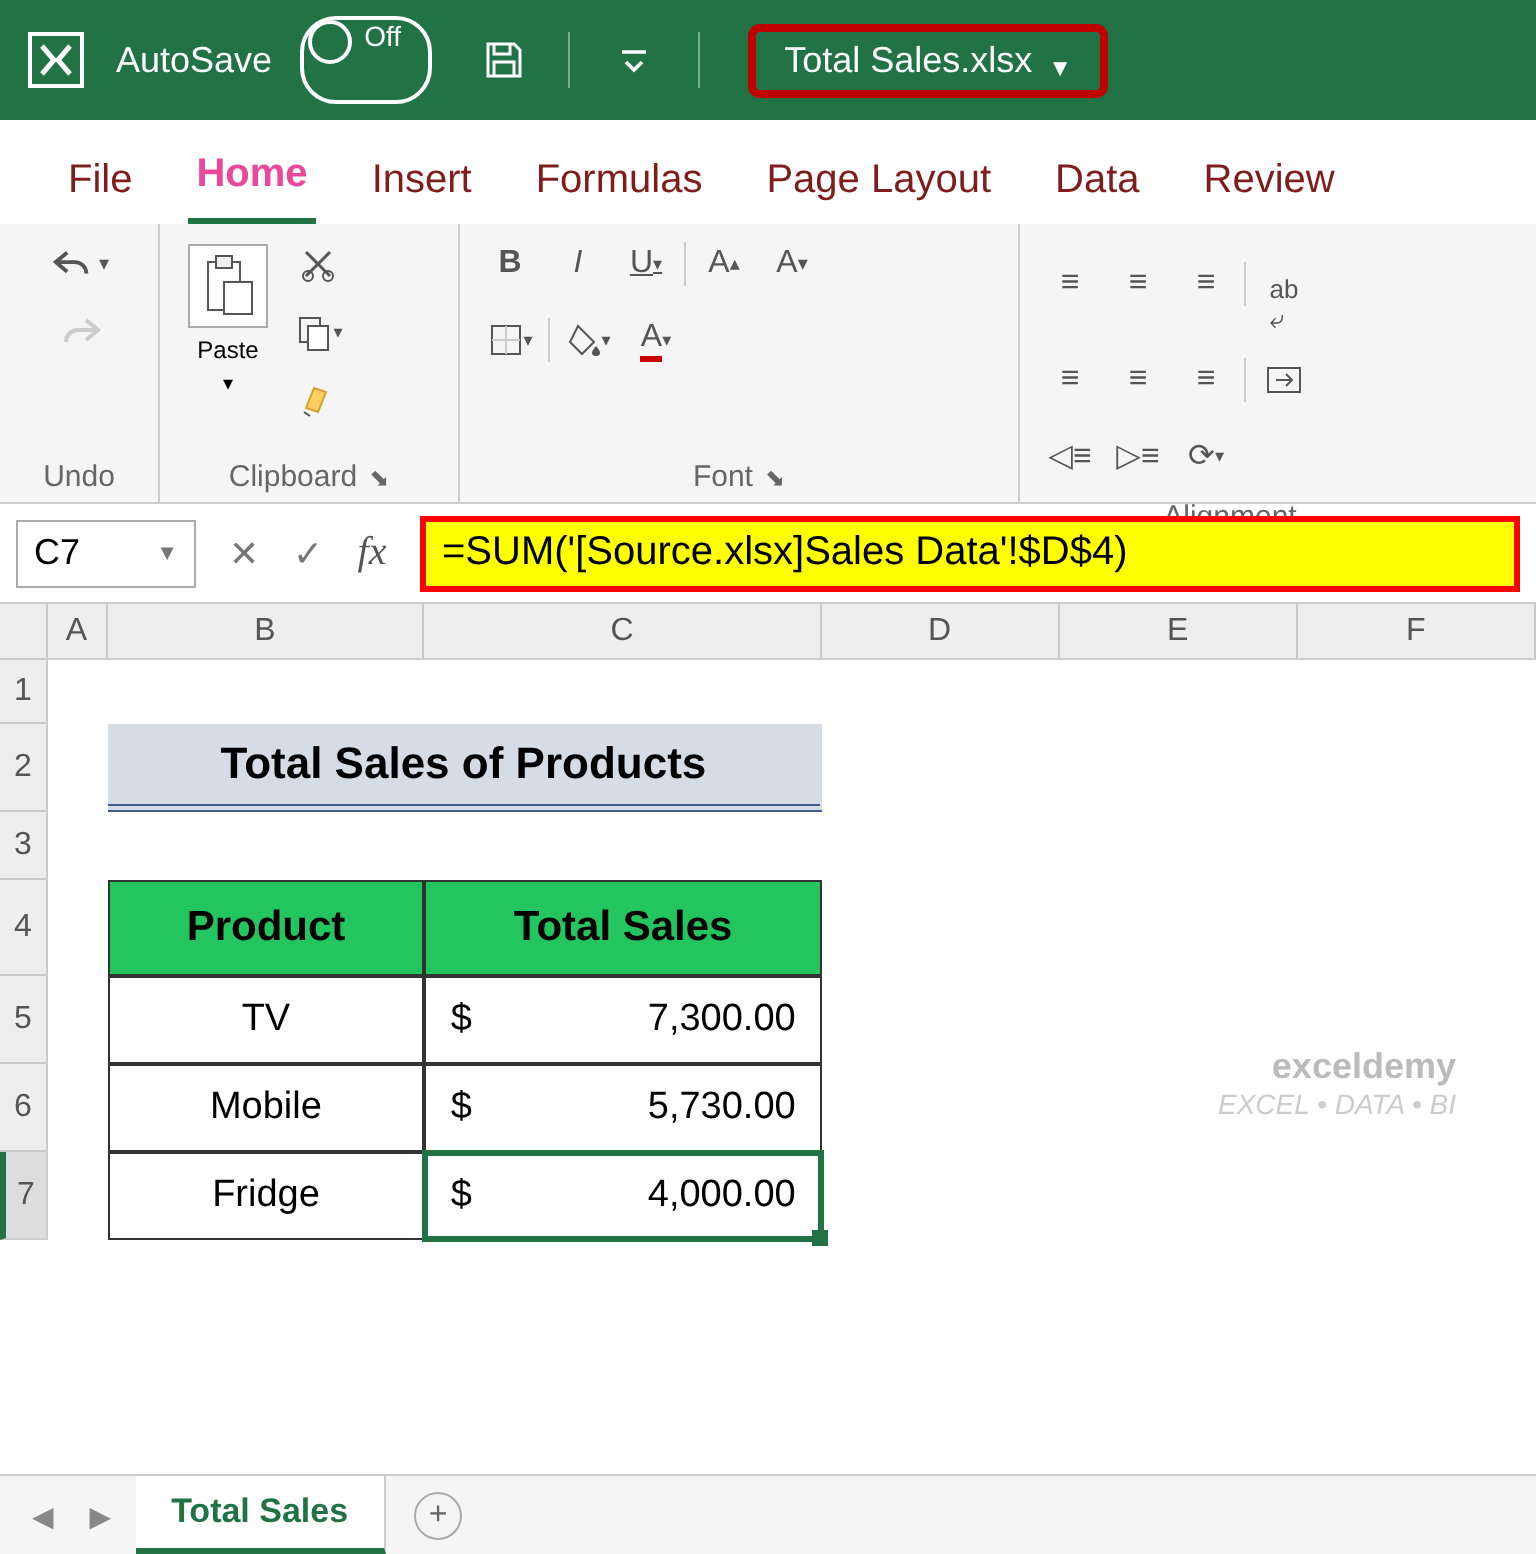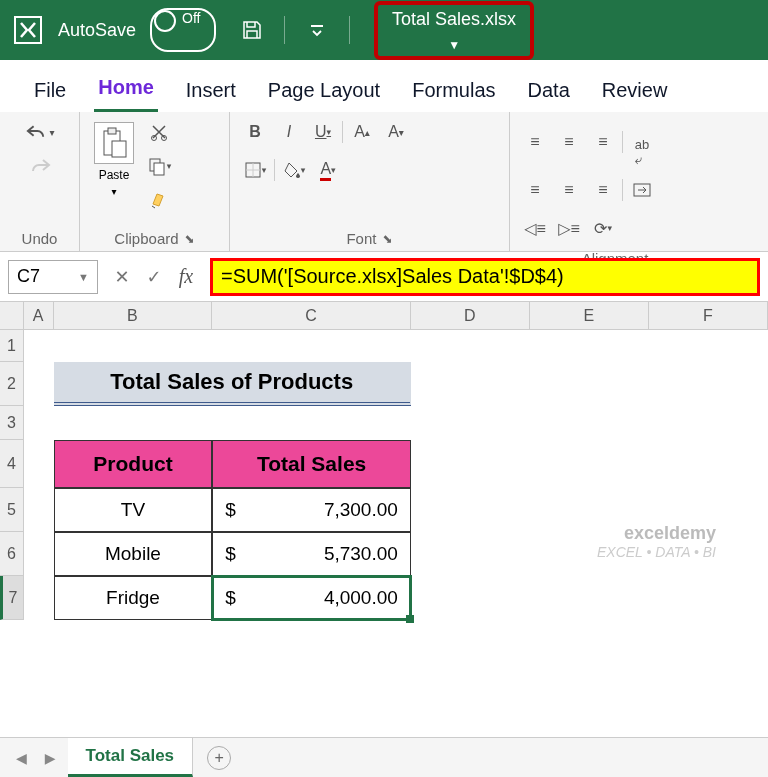--- a/index.html
+++ b/index.html
@@ -7,27 +7,27 @@
 
 
 .titlebar { background: #217346; height: 60px; display: flex; align-items: center; padding: 0 14px; color: #fff; gap: 6px; }
 .xl-logo { width: 28px; height: 28px; border: 2px solid #fff; display: flex; align-items: center; justify-content: center; font-size: 14px; font-weight: bold; margin-right: 10px; }
 .autosave { font-size: 18px; margin-right: 8px; }
 .toggle { width: 66px; height: 44px; border: 2px solid #fff; border-radius: 18px; display:flex; align-items:flex-start; margin-right: 12px; position:relative;}
 .toggle-knob { width: 22px; height: 22px; border-radius: 50%; background: #217346; border: 2px solid #fff; position:absolute; left: 2px; }
 .toggle-label { font-size: 14px; margin-left: 30px; color:#fff;}
 .tb-icon { width: 28px; height: 28px; display:flex; align-items:center; justify-content:center; margin: 0 4px; cursor:pointer; }
 .tb-sep { width: 1px; height: 28px; background: rgba(255,255,255,0.4); margin: 0 8px; }
-.filename-box { border: 4px solid #c00000; border-radius: 6px; padding: 4px 14px; display:flex; align-items:center; gap:8px; margin-left: 10px; flex-direction: column;}
+.filename-box { border: 4px solid #c00000; border-radius: 6px; padding: 4px 14px; display:flex; align-items:flex-end; gap:8px; margin-left: 10px;}
 .filename-box span { font-size: 18px; }
 
 
 .tabs { display:flex; align-items:flex-end; padding: 10px 20px 0 30px; gap: 24px; }
-.tab { font-size: 20px; padding: 6px 4px 10px; cursor:pointer; color:#0f172a; }
-.tab.active { border-bottom: 3px solid #217346; font-weight: 600; color:#6d28d9; }
+.tab { font-size: 20px; padding: 6px 4px 10px; cursor:pointer; color:#7f1d1d; }
+.tab.active { border-bottom: 3px solid #217346; font-weight: 600; color:#ec4899; }
 
 
 .ribbon { display:flex; border-bottom: 1px solid #ccc; background:#f5f5f5; height: 140px; }
 .rgroup { border-right: 1px solid #ccc; padding: 6px 10px 4px; display:flex; flex-direction:column; justify-content:space-between; }
 .rgroup-body { flex:1; display:flex; align-items:flex-start; gap:6px; }
 .rgroup-label { font-size: 15px; color:#666; padding-top: 4px; display:flex; justify-content:center; align-items:center; gap:6px;}
 .big-btn { display:flex; flex-direction:column; align-items:center; gap:4px; padding:4px; cursor:pointer; }
 .big-btn .ic { width: 40px; height: 42px; border:1px solid #aaa; display:flex; align-items:center; justify-content:center; font-size:20px; background:#fff;}
 .btncol { display:flex; flex-direction:column; gap:6px; }
 .smbtn { width: 30px; height: 28px; display:flex; align-items:center; justify-content:center; cursor:pointer; color:#555; font-size:16px;}
@@ -57,27 +57,27 @@
 .ch.F { width:120px; }
 .rows { }
 .row { display:flex; }
 .rh { width:24px; background:#eee; border-right:1px solid #ccc; border-bottom:1px solid #ccc; text-align:center; font-size:16px; color:#555; display:flex; align-items:center; justify-content:center;}
 .row.sel .rh { background:#ddd; border-left:3px solid #217346;}
 .cell { border-right:1px solid transparent; border-bottom:1px solid transparent; display:flex; align-items:center; padding:0 4px; font-size:19px; }
 .cA{width:30px;} .cB{width:160px;} .cC{width:200px;} .cD{width:120px;} .cE{width:120px;} .cF{width:120px;}
 .h1 { height:32px;} .h2{height:44px;} .h3{height:34px;} .h4{height:48px;} .h5{height:44px;} .h6{height:44px;} .h7{height:44px;}
 
 .title-cell { background:#d6dce4; font-weight:bold; font-size:22px; border-bottom:4px double #3f5a8c; justify-content:center;}
-.hdr { background:#ec4899; font-weight:bold; font-size:21px; justify-content:center; border:1px solid #333;text-align:center;}
+.hdr { background:#22c55e; font-weight:bold; font-size:21px; justify-content:center; border:1px solid #333;text-align:center;}
 .dcell { border:1px solid #333; justify-content:center;}
 .money { justify-content:space-between; padding:0 12px;}
 .active-cell { outline:3px solid #217346; outline-offset:-2px; position:relative;}
 .active-cell::after { content:""; position:absolute; right:-4px; bottom:-4px; width:8px; height:8px; background:#217346;}
 
-.watermark { position:absolute; right:52px; bottom:60px; color:#ccc; font-size:14px; text-align:right; font-style:italic;}
+.watermark { position:absolute; right:40px; bottom:60px; color:#ccc; font-size:14px; text-align:right; font-style:italic;}
 .watermark b { color:#bbb; font-size:18px; font-style:normal;}
 
 
 .sheet-tabs { position:absolute; bottom:0; left:0; right:0; height:40px; border-top:1px solid #ccc; background:#f5f5f5; display:flex; align-items:center; padding:0 10px; gap:6px;}
 .st-nav { color:#888; font-size:14px; padding:0 6px; cursor:pointer;}
 .st { padding:8px 18px; font-size:17px; color:#666; cursor:pointer; border-right:1px solid #ccc;}
 .st.active { background:#fff; color:#217346; font-weight:bold; border-bottom:3px solid #217346;}
 .st-add { width:24px; height:24px; border:1px solid #aaa; border-radius:50%; display:flex; align-items:center; justify-content:center; font-size:16px; color:#666; margin-left:8px;}
 svg { display:block; }
 </style>
@@ -110,22 +110,22 @@
   <div class="filename-box">
     <span>Total Sales.xlsx</span>
     <span style="font-size:12px;">▼</span>
   </div>
 </div>
 
 <div class="tabs">
   <div class="tab">File</div>
   <div class="tab active">Home</div>
   <div class="tab">Insert</div>
+  <div class="tab">Formulas</div>
   <div class="tab">Page Layout</div>
-  <div class="tab">Formulas</div>
   <div class="tab">Data</div>
   <div class="tab">Review</div>
 </div>
 
 <div class="ribbon">
   <div class="rgroup" style="width:80px;">
     <div class="rgroup-body" style="flex-direction:column; align-items:center;">
       <div class="smbtn">
           <svg width="24" height="20" viewBox="0 0 24 20">
             <path d="M9 4L3 9l6 5M3 9h10a6 6 0 016 6" stroke="#555" stroke-width="2" fill="none"></path>

